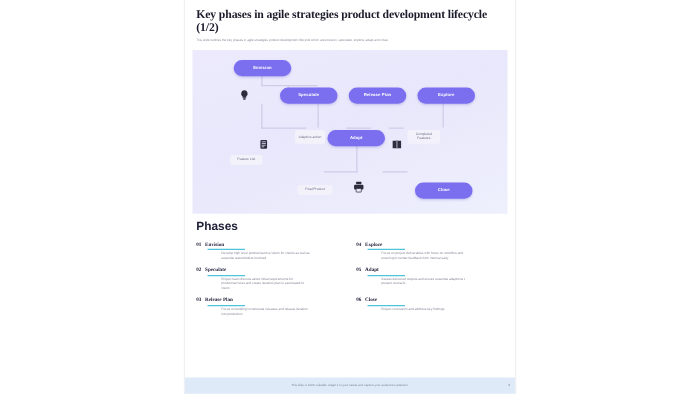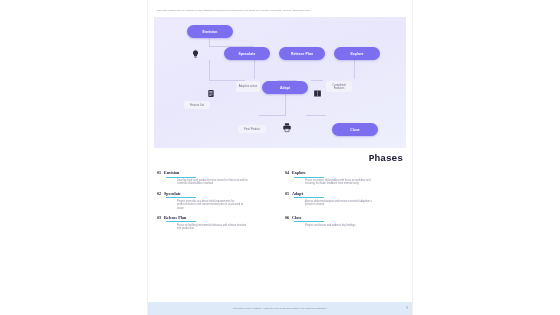--- a/index.html
+++ b/index.html
@@ -48,22 +48,22 @@
     border-radius:2px;
     display:flex;align-items:center;justify-content:center;
     font-size:2.7px;line-height:3.3px;font-weight:400;text-align:center;
     padding:1px 2px;box-sizing:border-box;
   }
   .ico{position:absolute;display:flex;align-items:center;justify-content:center;}
   .conn{position:absolute;background:#cfcbe9;}
   
   .phases-wrap{flex:1;padding:4px 9px 0 9px;}
   .phases-title{
-    text-align:right;
-    font-family:Liberation Mono, monospace;
+    text-align:left;
+    font-family:Liberation Sans, sans-serif;
     font-size:9.5px;font-weight:700;color:#20203a;
     margin:1px 0 6px 0;
   }
   .grid{display:grid;grid-template-columns:1fr 1fr;gap:5px 10px;}
   .item{position:relative;}
   .item .row{display:flex;align-items:baseline;gap:3px;}
   .item .num{
     font-family:"Liberation Serif", serif;
     font-size:4.1px;font-weight:700;color:#20203a;
   }
@@ -84,20 +84,21 @@
   }
   .foot .txt{font-size:2.4px;color:#7c8796;}
   .foot .pg{position:absolute;right:4px;font-size:2.6px;color:#7c8796;}
 </style>
 </head>
 <body>
 
 <div class="page">
 
   <div class="hdr">
+    <h1>Key phases in agile strategies product development lifecycle (1/2)</h1>
     <p>This slide outlines the key phases in agile strategies product development lifecycle which are envision, speculate, explore, adapt and close.</p>
   </div>
 
   <div class="diagram">
 
     <div class="conn" style="left:55px;top:17px;width:.6px;height:12px;"></div>
     <div class="conn" style="left:55px;top:28.6px;width:45px;height:.6px;"></div>
     <div class="conn" style="left:76px;top:28.6px;width:.6px;height:10px;"></div>
     <div class="conn" style="left:41px;top:32px;width:.6px;height:7px;"></div>
     <div class="conn" style="left:55px;top:43px;width:.6px;height:20px;"></div>

